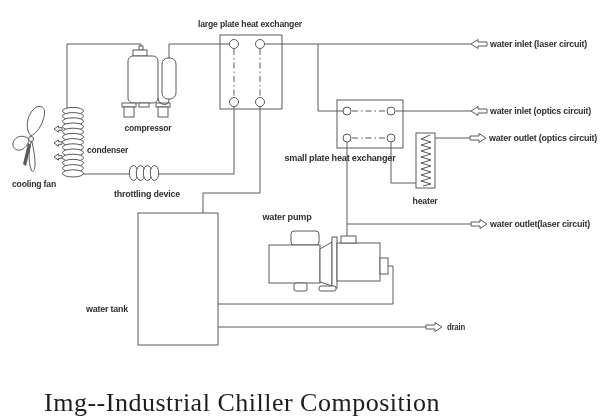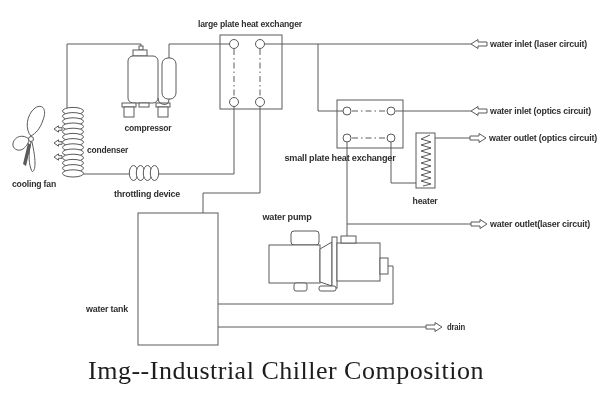--- a/index.html
+++ b/index.html
@@ -16,26 +16,25 @@
   .shape{stroke:var(--line,#5a5a5a);fill:#ffffff;stroke-width:1;}
   .shape-open{stroke:var(--line,#5a5a5a);fill:none;stroke-width:1;}
   .arrow{stroke:var(--line,#5a5a5a);fill:#ffffff;stroke-width:1;stroke-linejoin:miter;}
   .dark{fill:var(--line,#5a5a5a);stroke:none;}
   .lbl{
     fill:var(--text,#2f2f2f);
     font-family:"Liberation Sans",sans-serif;
     font-size:9px;font-weight:600;letter-spacing:-0.2px;
   }
   .caption{
-    position:absolute;left:0;top:356px;width:484px;
+    position:absolute;left:0;top:388px;width:484px;
     text-align:center;
     font-family:"Liberation Serif",serif;
     font-size:26px;font-weight:400;letter-spacing:0.5px;
     color:var(--caption,#1d1d1d);
-    margin-left:44px;
   }
 </style>
 </head>
 <body>
 
 <div class="page">
   <svg width="600" height="364" viewBox="0 0 600 364">
 
     <path class="ln" d="M67,109 V44 H141 V46"></path>
     <path class="ln" d="M169,58 V44 H229.5"></path>

